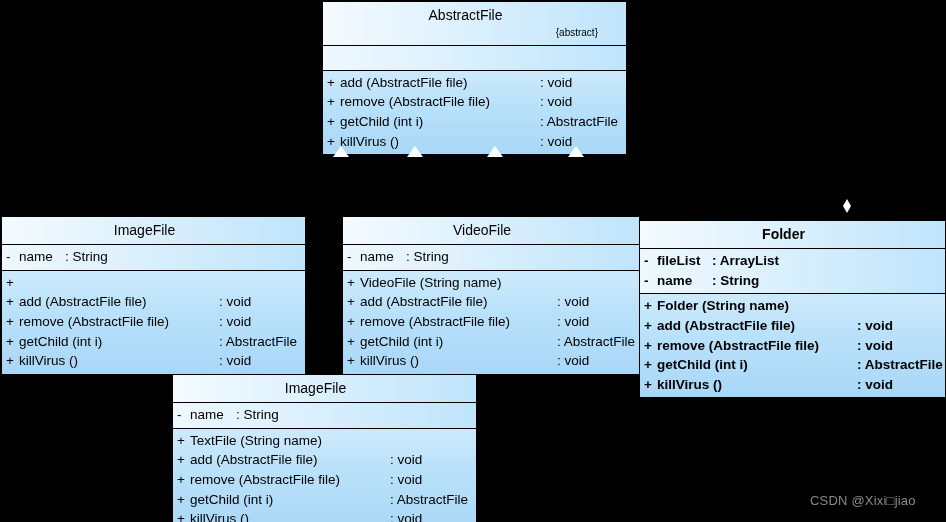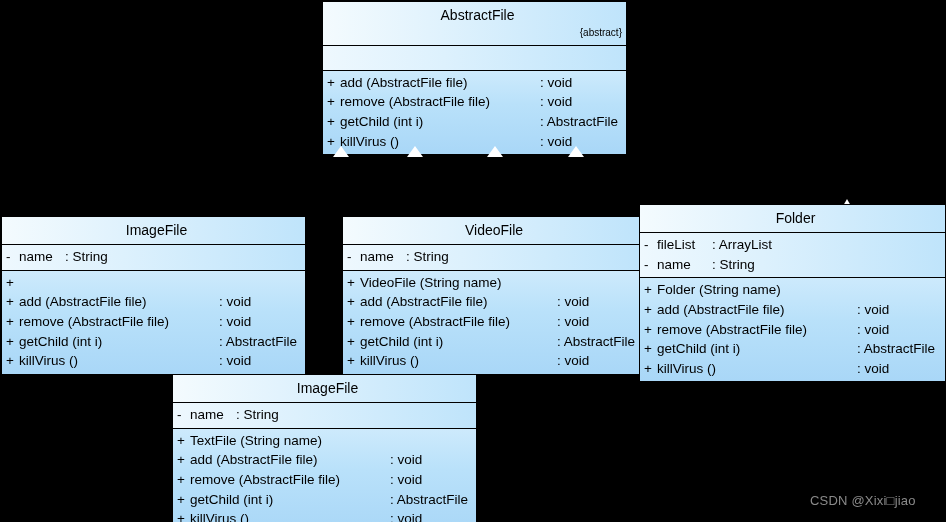--- a/index.html
+++ b/index.html
@@ -31,21 +31,21 @@
   .compartment:last-child {
     border-bottom: none;
   }
 
   
   .cmp-title {
     text-align: center;
     font-size: 14px;
     color: #000000;
     line-height: 1.45;
-    padding: 3px 0 4px 6px;
+    padding: 3px 24px 4px 6px;
   }
   .cmp-title .abstract-tag {
     display: block;
     text-align: right;
     font-size: 10px;
     padding-right: 4px;
     margin-top: 1px;
   }
 
   
@@ -225,21 +225,21 @@
       <span class="typ">: AbstractFile</span>
     </div>
     <div class="member">
       <span class="vis">+</span>
       <span class="sig" style="width:197px">killVirus ()</span>
       <span class="typ">: void</span>
     </div>
   </div>
 </div>
 
-<div class="uml-class" style="left:639px; top:204px; width:307px; height:163px;">
+<div class="uml-class" style="left:639px; top:220px; width:307px; height:163px;font-weight:bold;">
   <div class="compartment cmp-title">
     <span>Folder</span>
   </div>
   <div class="compartment cmp-attrs">
     <div class="member">
       <span class="vis">-</span>
       <span class="sig" style="width:55px">fileList</span>
       <span class="typ">: ArrayList</span>
     </div>
     <div class="member">

